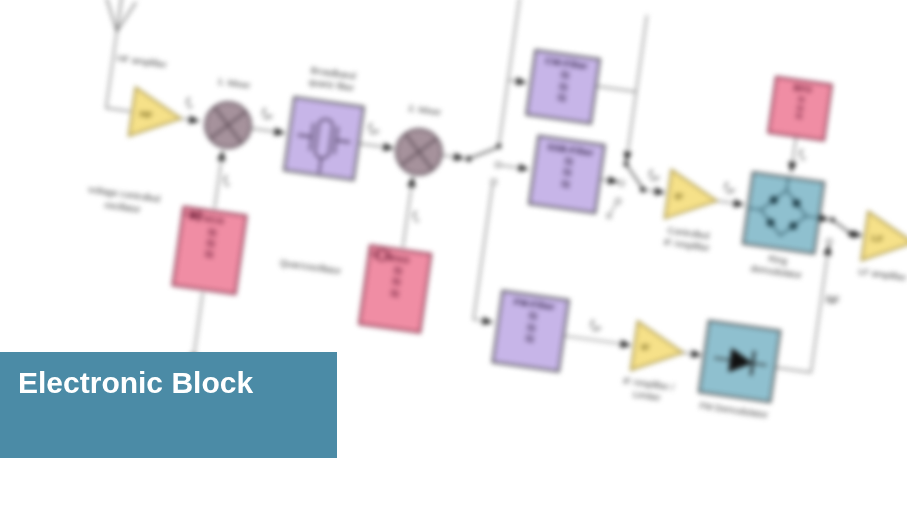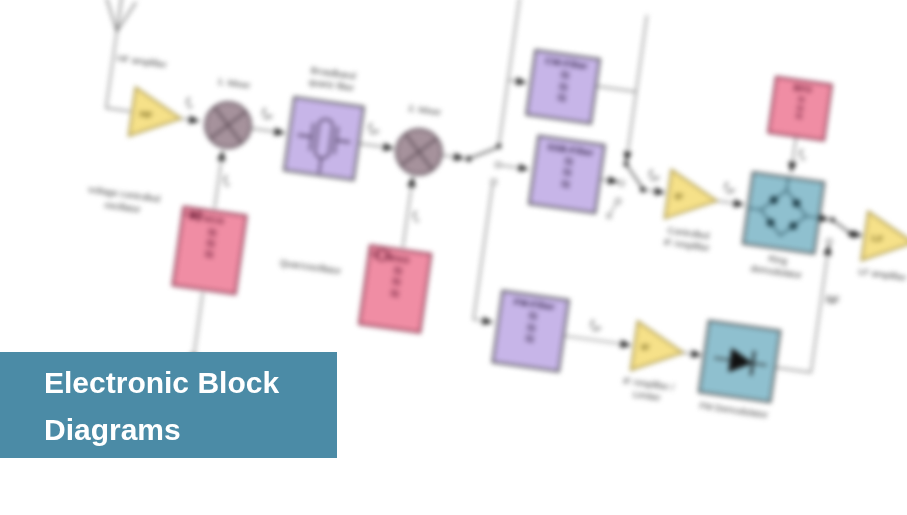--- a/index.html
+++ b/index.html
@@ -27,21 +27,21 @@
   .bfo-block .waves{font-size:15px;line-height:10px;}
   .bfo-block .waves span{height:10px;}
   .mini-sym{position:absolute;}
   
   .lbl{position:absolute;font-size:10.5px;color:#3a3a3a;text-align:center;line-height:1.3;}
   .sig{position:absolute;font-size:11.5px;font-style:italic;color:#1d1d1d;white-space:nowrap;}
   .sig sub{font-size:8px;font-style:italic;}
   
   .banner{position:absolute;left:0;top:352px;width:337px;height:106px;background:#4b8ba6;
           color:#ffffff;font-weight:bold;font-size:30px;line-height:47px;
-          padding:7px 0 0 44px;box-sizing:border-box;z-index:10;}
+          padding:7px 0 0 18px;box-sizing:border-box;z-index:10;}
 </style>
 </head>
 <body>
 
 <div class="frame">
 
   <div class="scene">
 
     <svg width="1060" height="560" viewBox="0 0 1060 560">
       <defs>
@@ -258,16 +258,15 @@
     <div class="sig" style="left:689px;top:310px;"><span>f</span><sub>ZF</sub></div>
     <div class="sig" style="left:253px;top:206px;"><span>f</span><sub>o</sub></div>
     <div class="sig" style="left:472px;top:216px;"><span>f</span><sub>o</sub></div>
     <div class="sig" style="left:897px;top:86px;"><span>f</span><sub>o</sub></div>
     <div class="sig" style="left:950px;top:246px;">NF</div>
 
   </div>
 
   <div class="banner">
     <div>Electronic Block</div>
-    <div>Diagrams</div>
   </div>
 
 </div>
 
 </body></html>

